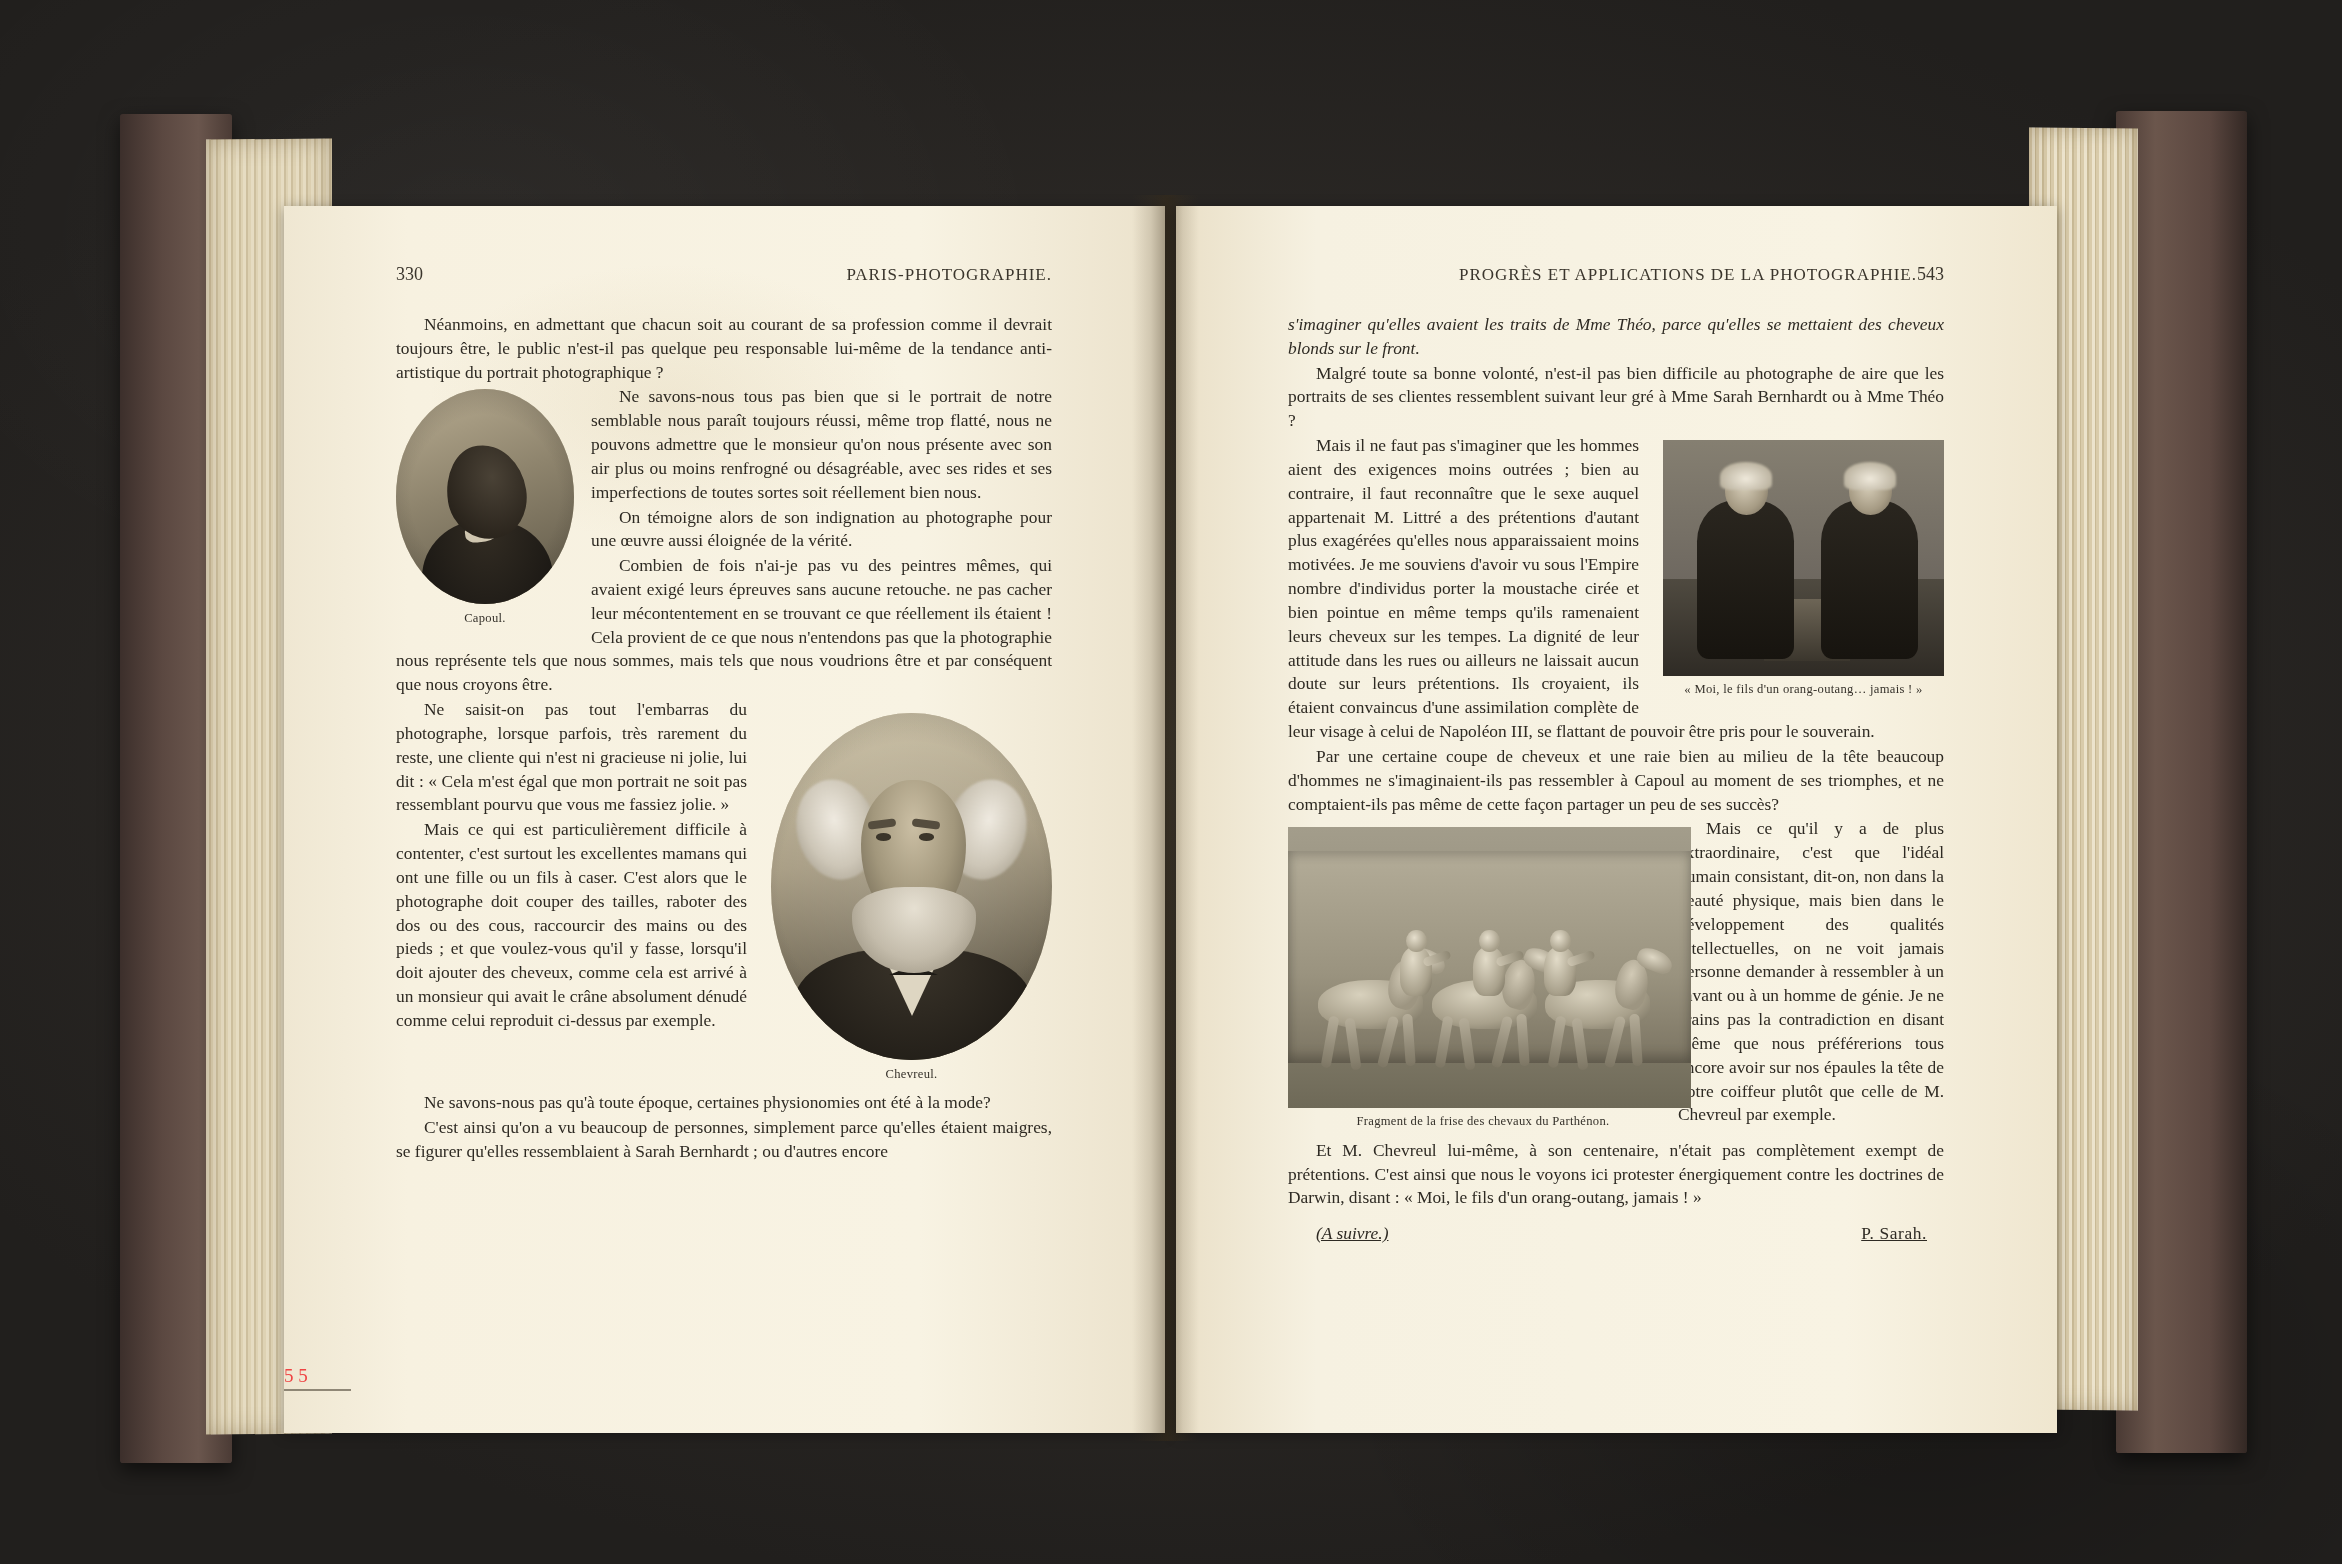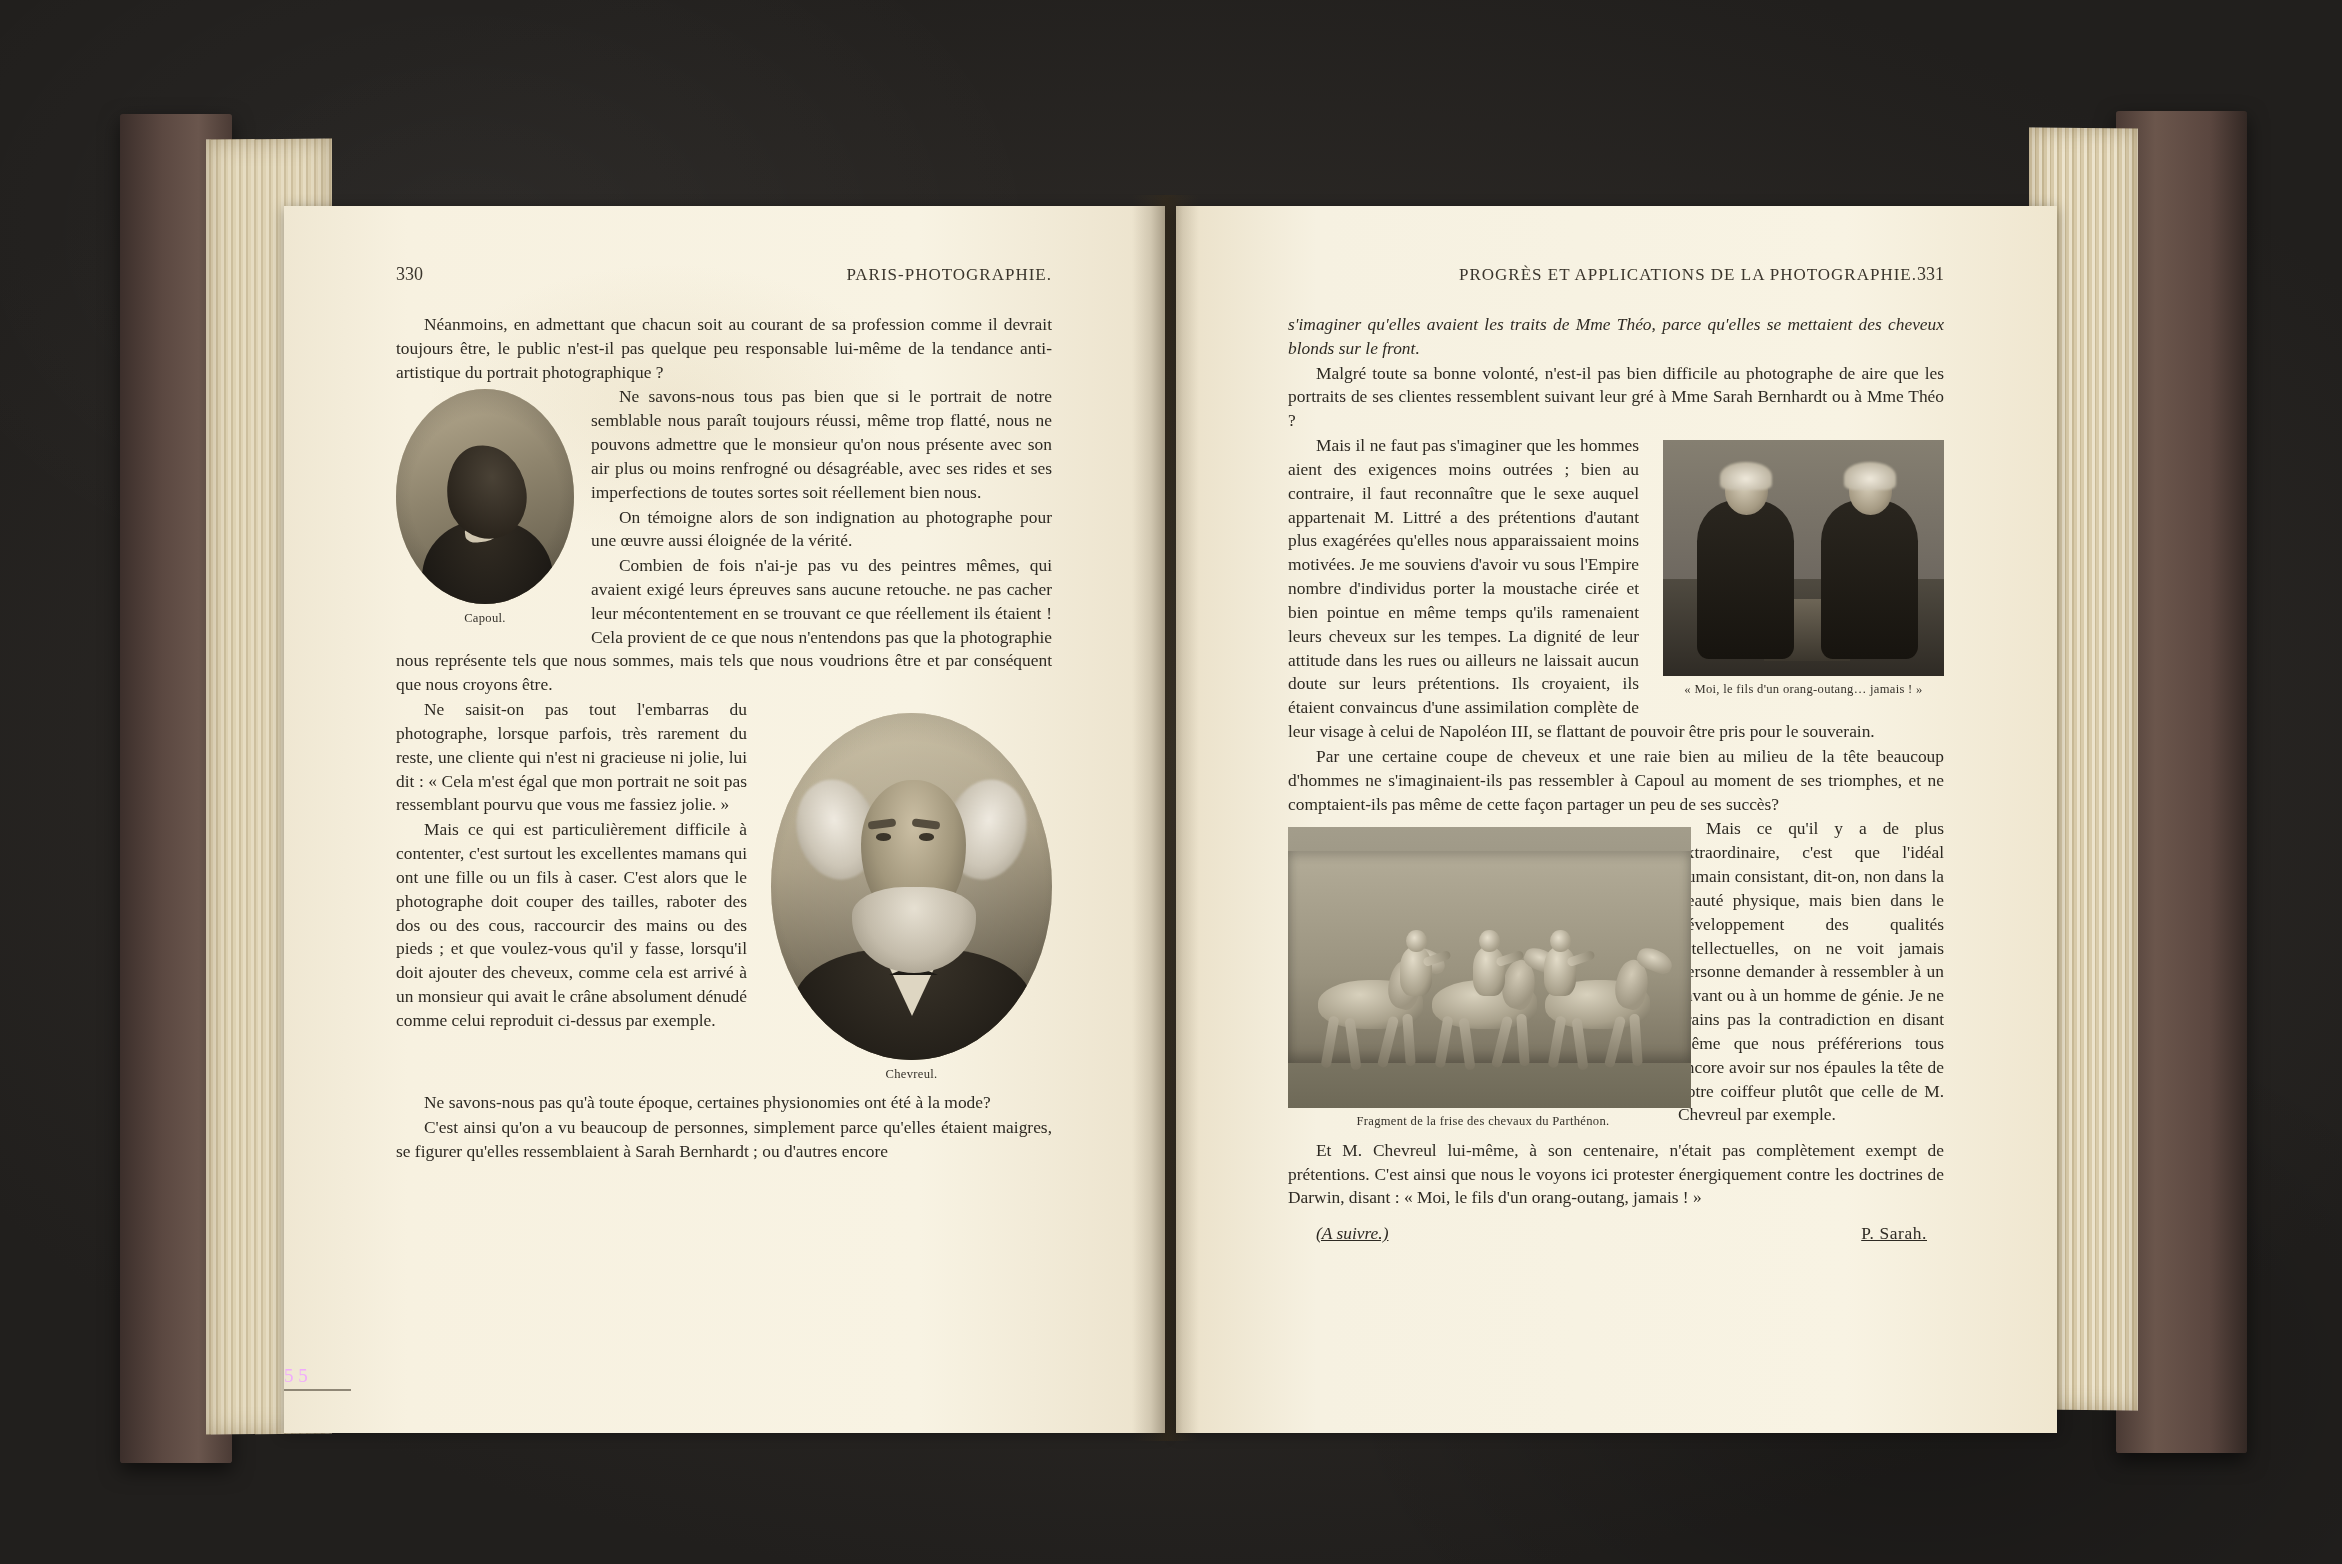--- a/index.html
+++ b/index.html
@@ -460,21 +460,21 @@
   .signature .suite { font-style: italic; }
   .signature .name { letter-spacing: 0.6px; }
 
   
   #pencil-mark {
     position: absolute;
     left: 164px;
     top: 1260px;
     width: 73px;
     height: 32px;
-    color: #f0abfc;
+    color: #ef4444;
     font-family: "Liberation Serif", serif;
     font-size: 19px;
   }
   #pencil-mark .line {
     position: absolute;
     left: 0; top: 24px;
     width: 67px; height: 1.9px;
     background: #6d6656;
     opacity: .75;
   }
@@ -553,21 +553,21 @@
       <p class="body">C'est ainsi qu'on a vu beaucoup de personnes, simplement parce qu'elles étaient maigres, se figurer qu'elles ressemblaient à Sarah Bernhardt ; ou d'autres encore</p>
 
     </div>
   </div>
 
   <div class="page" id="page-right">
 
     <div class="col" id="col-right">
 
       <div class="runhead right">
-        <span class="folio">331</span>
+        <span class="folio">543</span>
         <span class="title">PROGRÈS ET APPLICATIONS DE LA PHOTOGRAPHIE.</span>
       </div>
 
       <p class="body noindent">s'imaginer qu'elles avaient les traits de Mme Théo, parce qu'elles se mettaient des cheveux blonds sur le front.</p>
       <p class="body">Malgré toute sa bonne volonté, n'est-il pas bien difficile au photographe de aire que les portraits de ses clientes ressemblent suivant leur gré à Mme Sarah Bernhardt ou à Mme Théo ?</p>
 
       <div class="figure" id="fig-littre">
         <div class="photo-rect">
           <div class="photo-littre">
             <div class="wall"></div>

